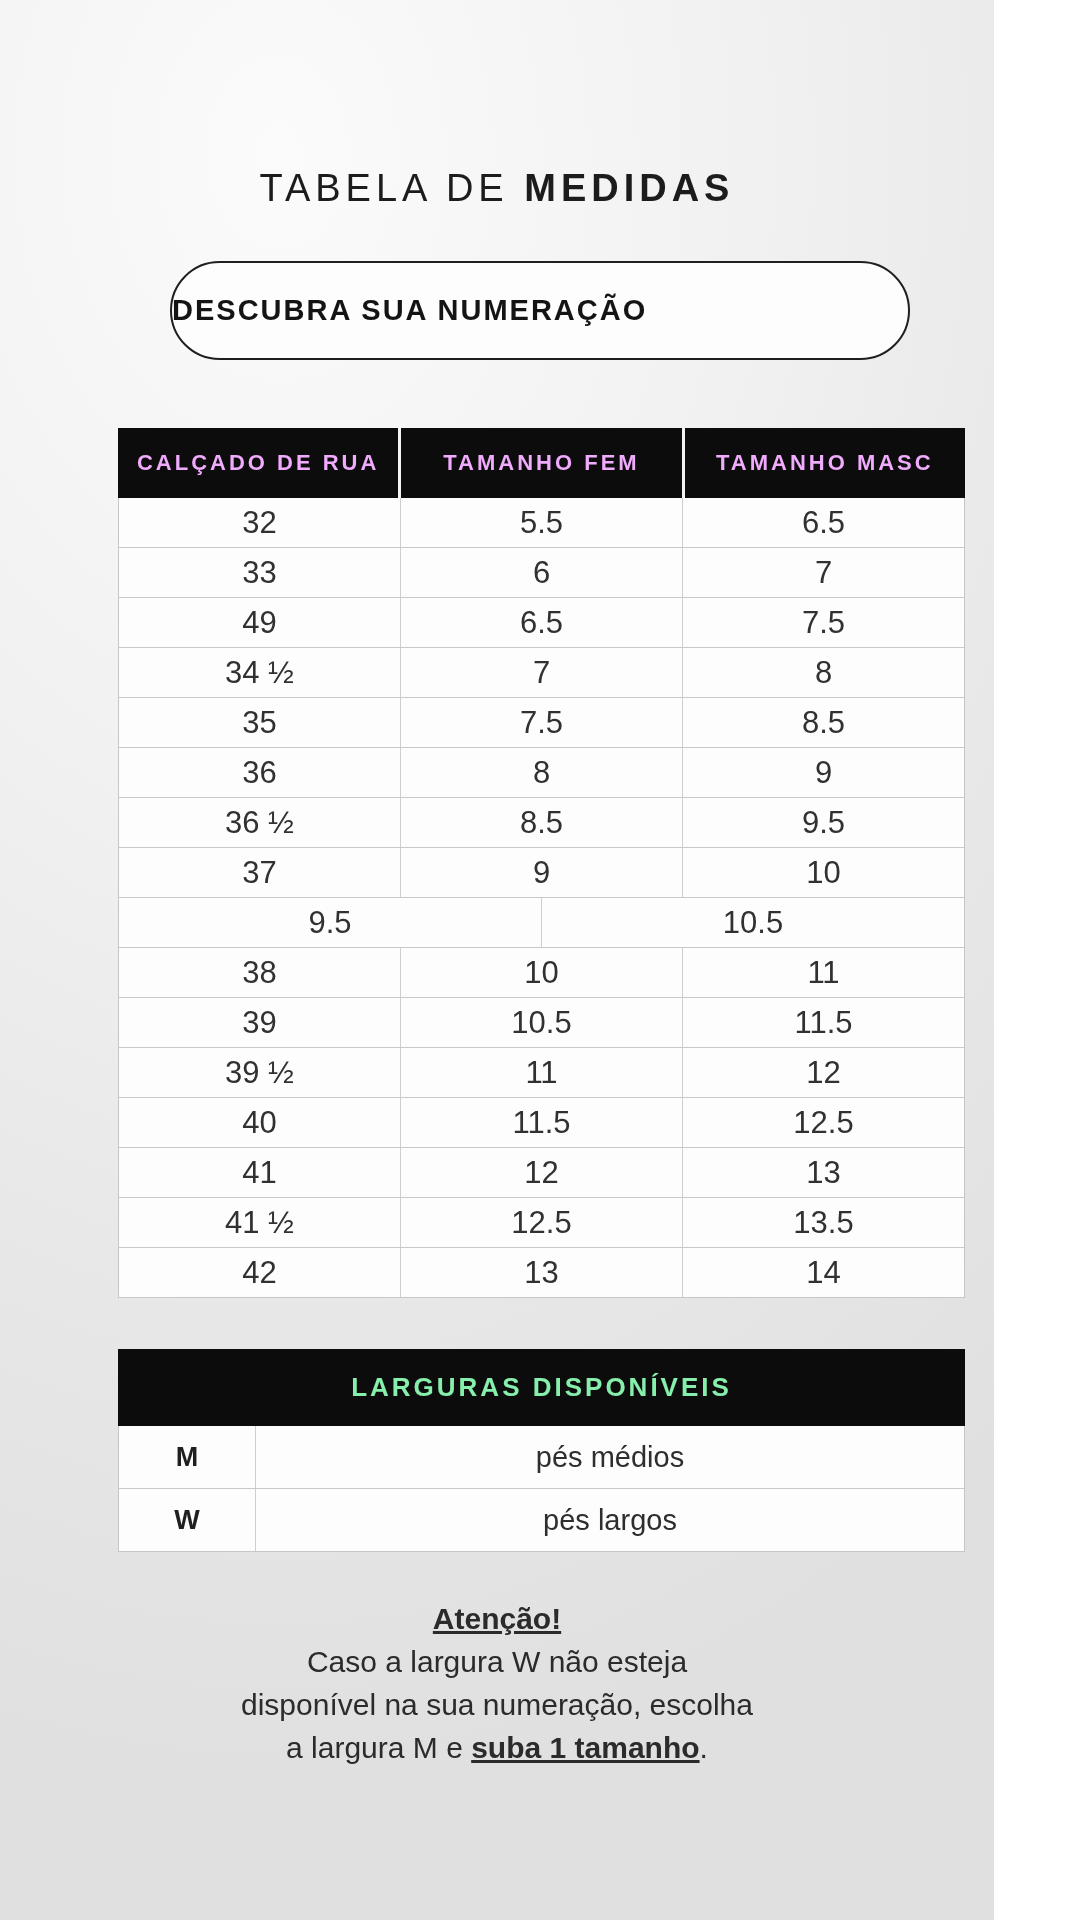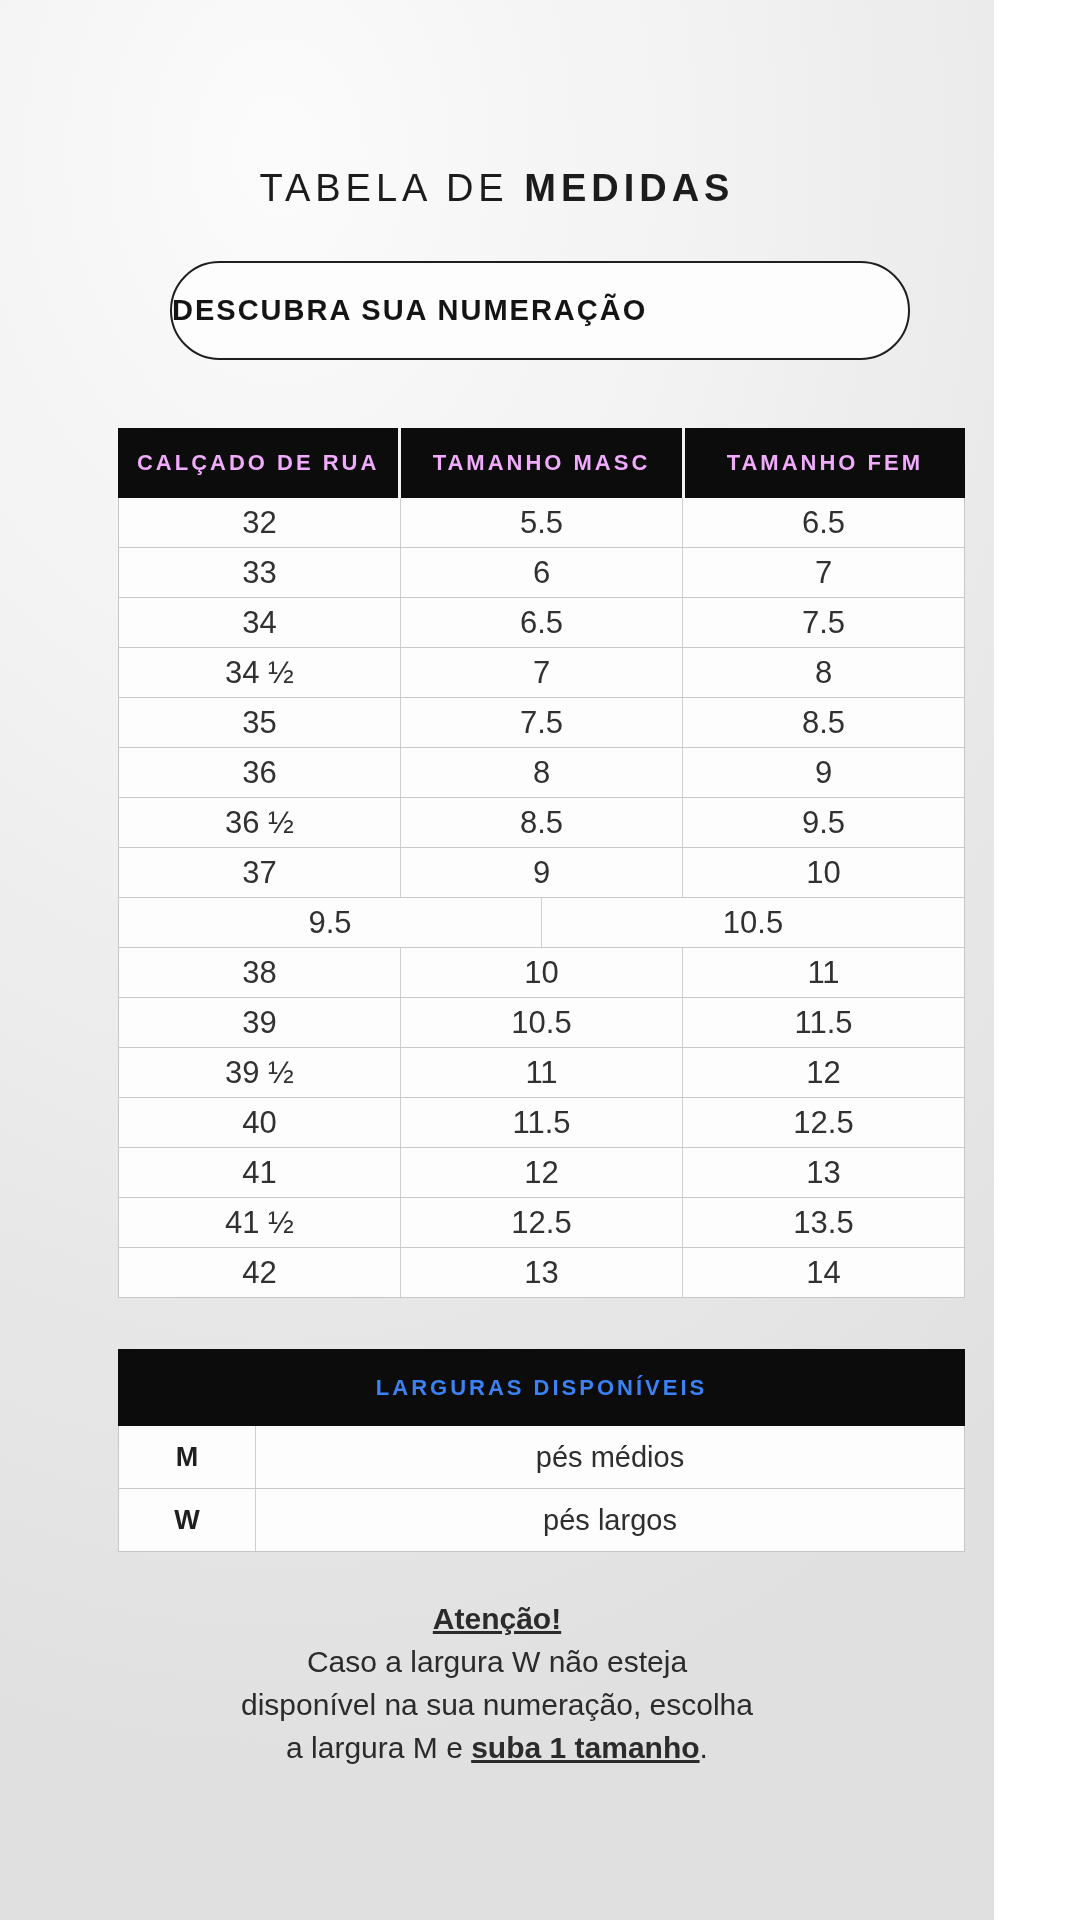--- a/index.html
+++ b/index.html
@@ -41,23 +41,23 @@
   .trow{display:flex;height:49px;border-bottom:1px solid #c9c9c9;}
   .trow:last-child{border-bottom:none;}
   .td{
     flex:1;display:flex;align-items:center;justify-content:center;
     font-size:31px;color:#313131;
   }
   .td + .td{border-left:1px solid #cfcfcf;}
   
   .width-table{position:absolute;left:118px;top:1349px;width:847px;}
   .wt-header{
-    height:77px;background:#0c0c0c;color:#3b82f6;
+    height:77px;background:#0c0c0c;color:#86efac;
     display:flex;align-items:center;justify-content:center;
-    font-weight:700;font-size:22px;letter-spacing:3px;white-space:nowrap;
+    font-weight:700;font-size:26px;letter-spacing:3px;white-space:nowrap;
   }
   .wt-body{border:1px solid #c6c6c6;border-top:none;background:#fdfdfd;}
   .wrow{display:flex;height:62px;border-bottom:1px solid #c9c9c9;}
   .wrow:last-child{border-bottom:none;}
   .wcode{
     width:136px;display:flex;align-items:center;justify-content:center;
     font-weight:700;font-size:27px;color:#1f1f1f;
     border-right:1px solid #cfcfcf;
   }
   .wlabel{
@@ -78,36 +78,36 @@
 
   <h1 class="title"><span>TABELA DE </span><span class="bold">MEDIDAS</span></h1>
 
   <div class="pill">
     <span>DESCUBRA SUA NUMERAÇÃO</span>
   </div>
 
   <div class="size-table">
     <div class="thead">
       <div class="th">CALÇADO DE RUA</div>
+      <div class="th">TAMANHO FEM</div>
       <div class="th">TAMANHO MASC</div>
-      <div class="th">TAMANHO FEM</div>
     </div>
     <div class="tbody" id="size-rows">
         <div class="trow">
           <div class="td">32</div>
           <div class="td">5.5</div>
           <div class="td">6.5</div>
         </div>
         <div class="trow">
           <div class="td">33</div>
           <div class="td">6</div>
           <div class="td">7</div>
         </div>
         <div class="trow">
-          <div class="td">34</div>
+          <div class="td">49</div>
           <div class="td">6.5</div>
           <div class="td">7.5</div>
         </div>
         <div class="trow">
           <div class="td">34 ½</div>
           <div class="td">7</div>
           <div class="td">8</div>
         </div>
         <div class="trow">
           <div class="td">35</div>

